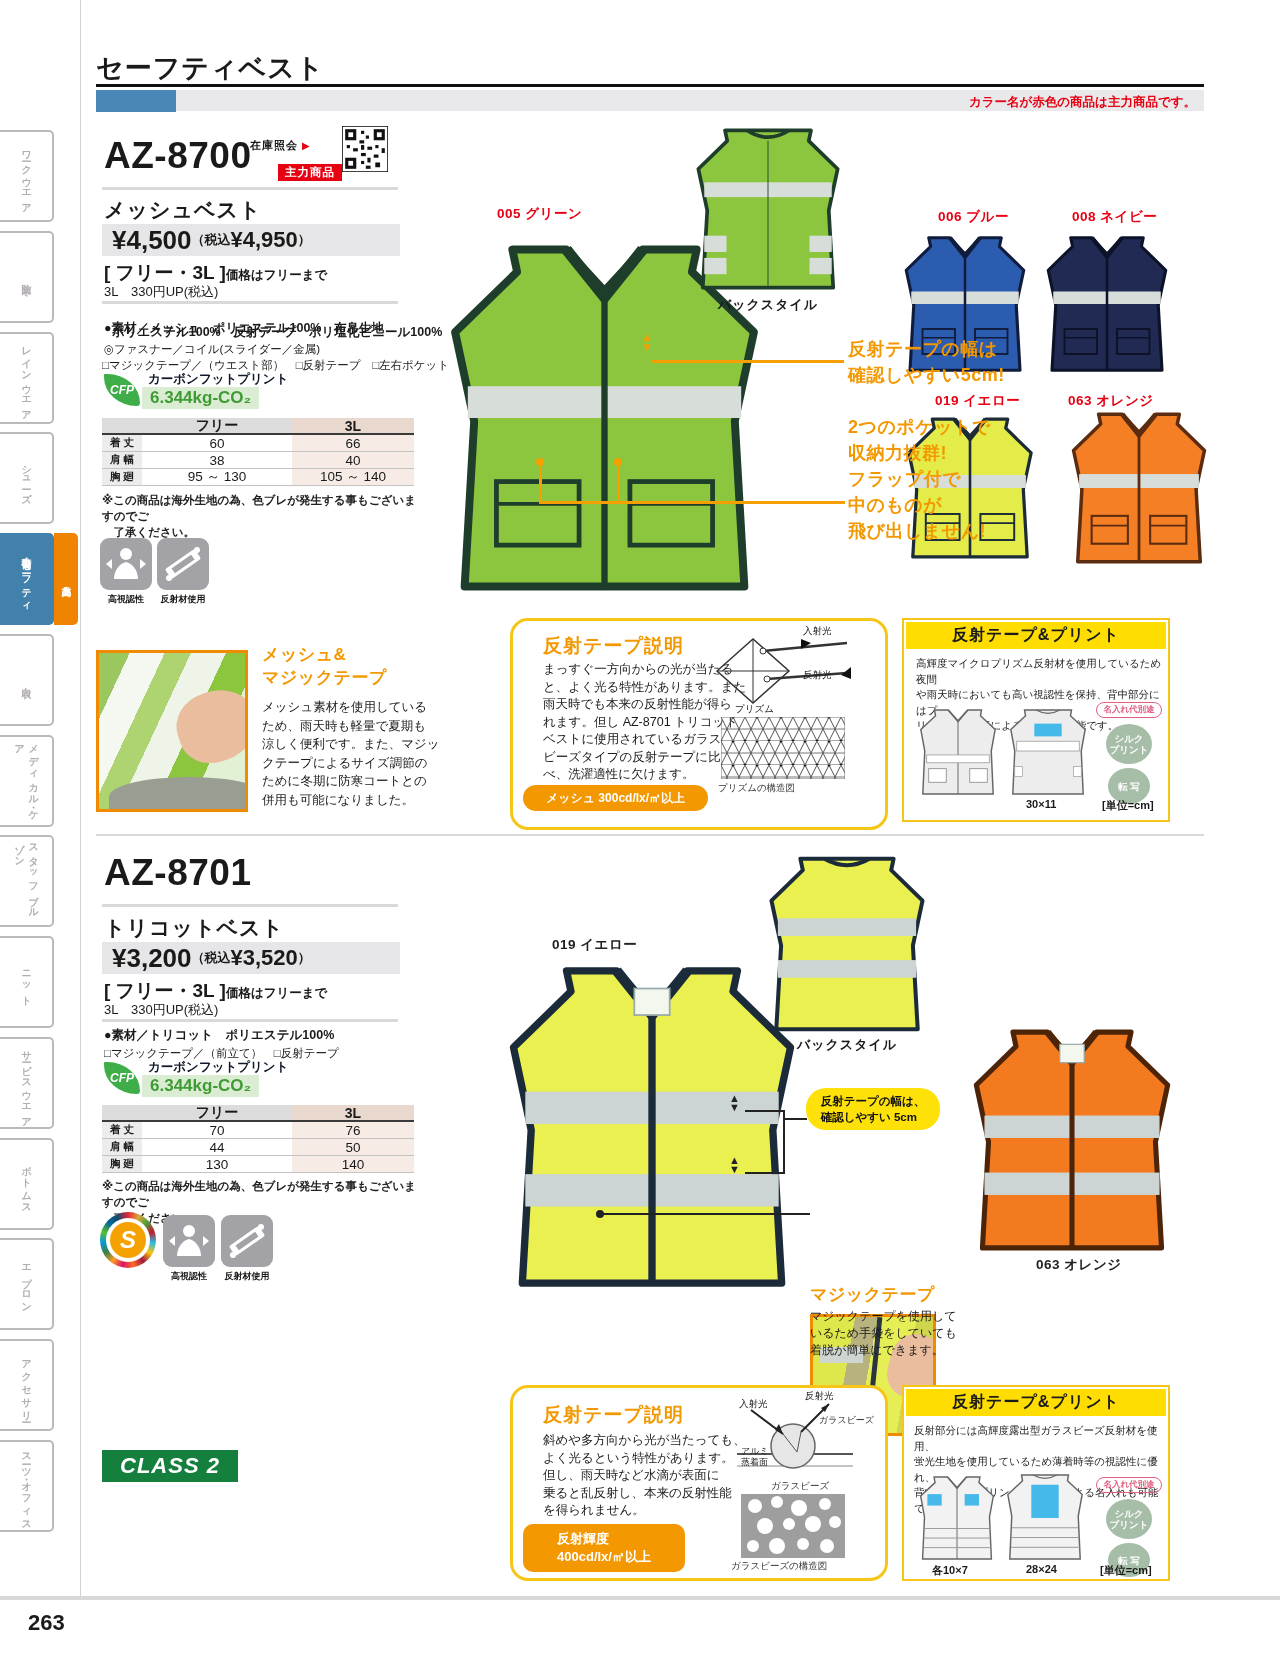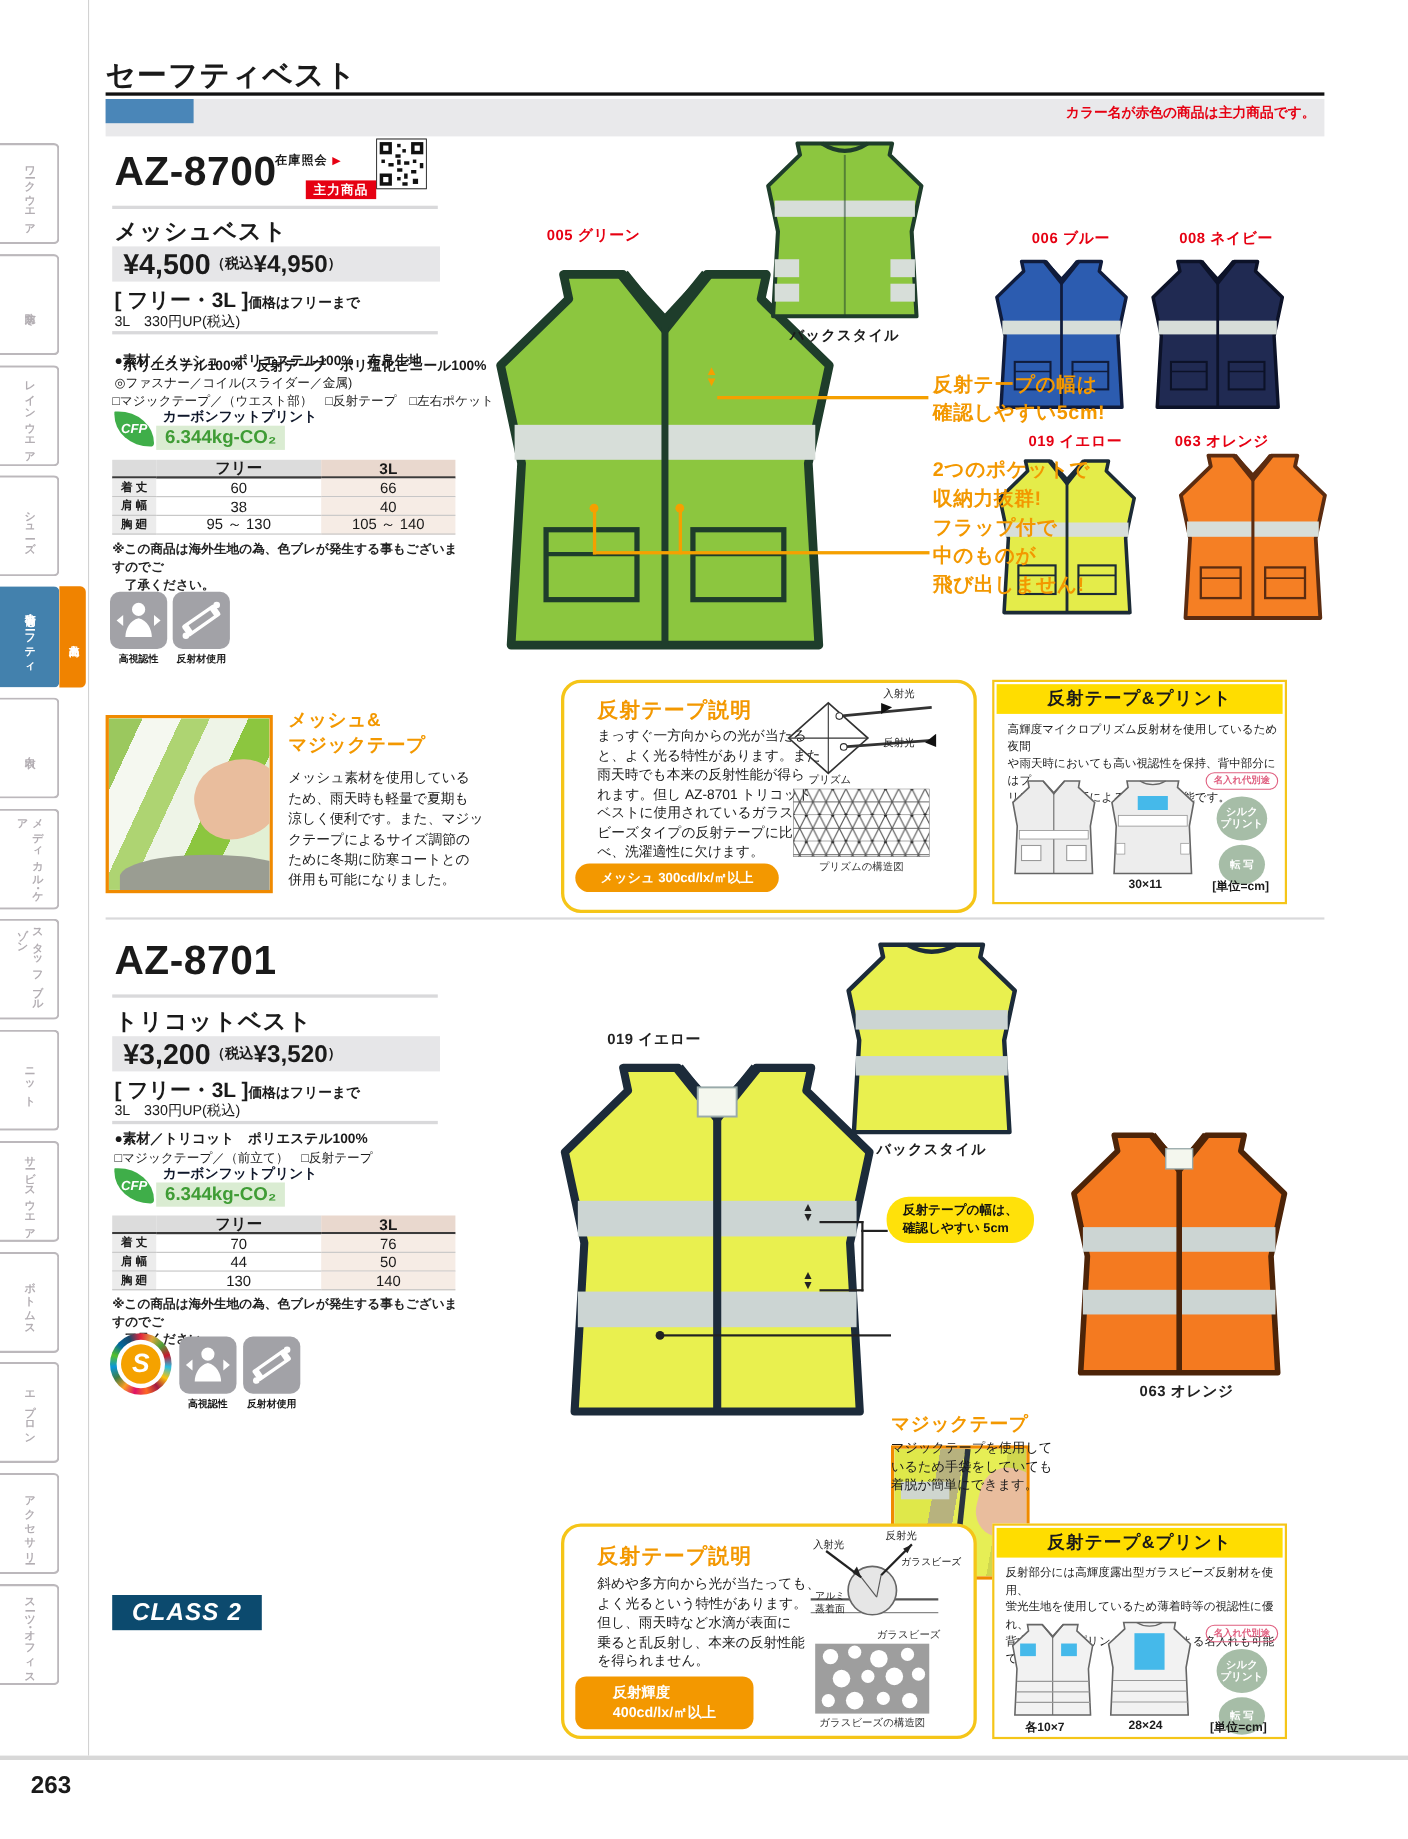--- a/index.html
+++ b/index.html
@@ -86,25 +86,25 @@
   .ybox { position:absolute; border:3px solid #f5c518; border-radius:18px; background:#fff; }
   .ybox-title { color:#f39800; font-size:19px; font-weight:900; letter-spacing:1px; }
   .ybox-body { font-size:12.5px; line-height:17.5px; }
   .lum-badge { position:absolute; background:#f39800; color:#fff; font-weight:bold; border-radius:14px; display:flex; align-items:center; justify-content:center; text-align:left; }
   .pbox { position:absolute; border:2px solid #f5c518; background:#fff; }
   .pbox-title { background:#ffdd00; font-size:16px; font-weight:900; text-align:center; letter-spacing:1px; padding:3px 0; }
   .pbox-body { font-size:10.5px; line-height:15.5px; }
   .fee-pill { border:1.5px solid #e06080; color:#e06080; font-size:8.5px; font-weight:bold; border-radius:9px; text-align:center; padding:1px 0; }
   .sage { background:#a6bda7; color:#fff; font-size:9.5px; font-weight:bold; border-radius:50%; display:flex; align-items:center; justify-content:center; text-align:center; line-height:11px; }
   .dim { font-size:11px; font-weight:bold; }
-  .dcaption { font-size:9.5px; color:#333; text-align:center; }
+  .dcaption { font-size:9.5px; color:#333; }
   .dlabel { font-size:9.5px; color:#222; }
 
   
-  .class2 { background:#0c4a6e; color:#fff; font-size:22px; font-weight:900; font-style:italic; display:flex; align-items:center; justify-content:center; letter-spacing:1px; }
+  .class2 { background:#15803d; color:#fff; font-size:22px; font-weight:900; font-style:italic; display:flex; align-items:center; justify-content:center; letter-spacing:1px; }
   .isooval { background:#3d87be; border-radius:50%; color:#fff; display:flex; flex-direction:column; align-items:center; justify-content:center; }
   .isooval .l1 { font-size:19px; font-weight:900; }
   .isooval .l2 { font-size:19px; font-weight:900; letter-spacing:2px; }
 
   .pagenum { font-size:22px; font-weight:900; }
   .foot-rule { background:#d8d8d8; }
 </style>
 </head>
 <body>
 
@@ -144,21 +144,21 @@
         <path d="M21,3 L79,3 L77.5,10 L97,29 L91,57 L94,109 L6,109 L9,57 L3,29 L22.5,10 Z" fill="currentColor" stroke="var(--edge,#1c2b3a)" stroke-width="2.5" stroke-linejoin="round"></path>
         <path d="M36,3 Q50,11 64,3" fill="none" stroke="var(--edge,#1c2b3a)" stroke-width="2.5"></path>
         <rect x="7" y="40" width="86" height="11" fill="#ccd5d3"></rect>
         <rect x="7" y="66" width="86" height="11" fill="#ccd5d3"></rect>
       </symbol>
     </defs>
   </svg>
 
   <div class="abs page-title" style="left:96px; top:50px;">セーフティベスト</div>
   <div class="abs title-rule" style="left:96px; top:84px; width:1108px;"></div>
-  <div class="abs head-bar" style="left:96px; top:90px; width:1108px; height:34px;">
+  <div class="abs head-bar" style="left:96px; top:90px; width:1108px; height:21px;">
     <div class="head-bar-accent" style="position:absolute; left:0; top:0; width:80px; height:22px;"></div>
     <div class="head-note" style="position:absolute; right:8px; top:4px;">カラー名が赤色の商品は主力商品です。</div>
   </div>
 
   <div class="abs v-sep" style="left:80px; top:0; height:1596px;"></div>
   <div class="tab" style="top:130px">
       <span>ワークウエア</span>
     </div>
   <div class="tab" style="top:231px">
       <span>防寒</span>

